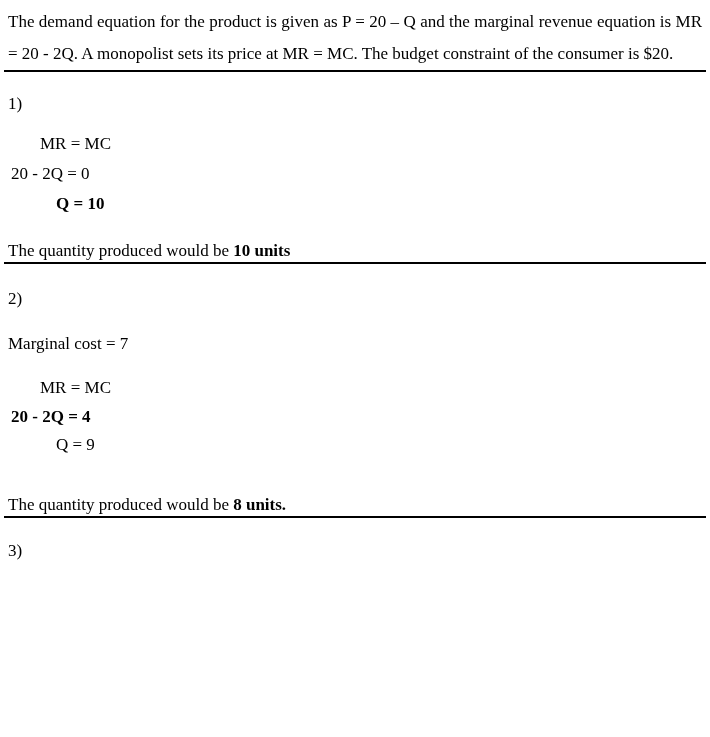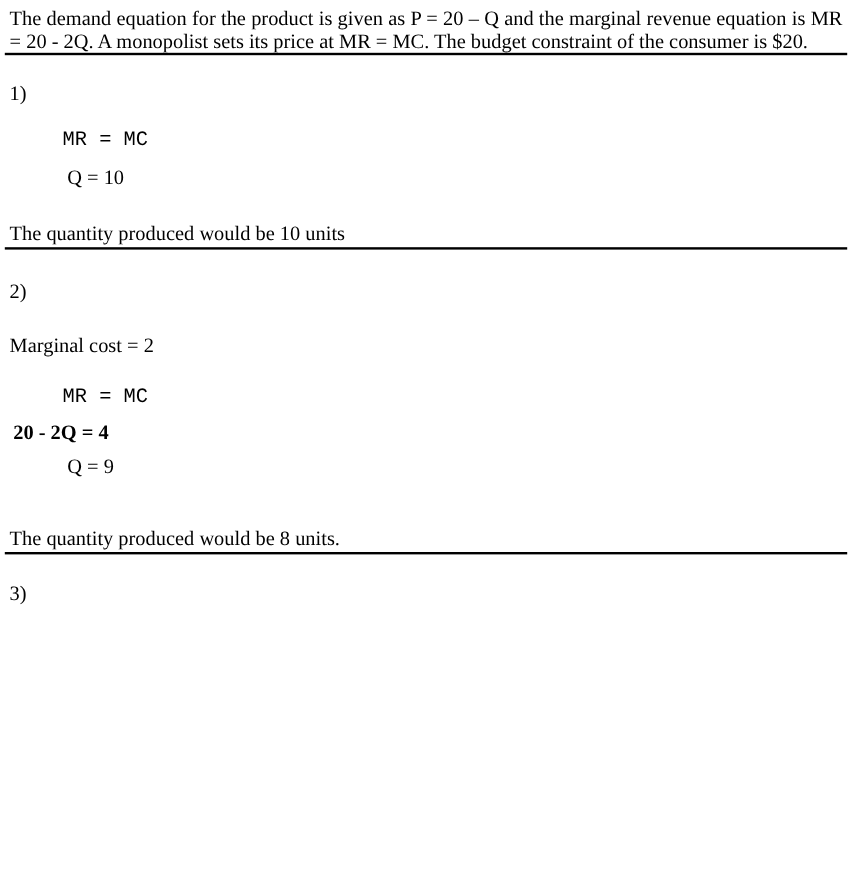--- a/index.html
+++ b/index.html
@@ -8,21 +8,21 @@
     height: 737px;
     box-sizing: border-box;
     background: #ffffff;
     color: #000000;
     font-family: "Liberation Serif", "DejaVu Serif", serif;
     font-size: 17px;
     padding: 6px 8px 0 8px;
     overflow: hidden;
   }
   .intro {
-    line-height: 19px;
+    line-height: 32px;
     text-align: justify;
     margin: 0;
   }
   .tail {
     line-height: 24px;
     margin-top: 23px;
   }
   .line {
     line-height: 22px;
     white-space: pre;
@@ -32,55 +32,56 @@
     border-top: 2px solid #000000;
     margin: 0 -4px;
     height: 0;
   }
   
   .mt-hr1  { margin-top: 17px; }
   .mt-n1   { margin-top: 21px; }
   .mt-g1   { margin-top: 26px; }
   .mt-e1a  { margin-top: 18px; }
   .mt-e1b  { margin-top: 8px;  }
-  .mt-e1c  { margin-top: 8px;  }
+  .mt-e1c  { margin-top: 8px; font-weight: bold;  }
   .mt-c1   { margin-top: 25px; }
   .mt-hr2  { margin-top: 20px; }
   .mt-n2   { margin-top: 24px; }
   .mt-g2   { margin-top: 23px; }
   .mt-e2a  { margin-top: 22px; }
   .mt-e2b  { margin-top: 7px; font-weight: bold;  }
   .mt-e2c  { margin-top: 6px;  }
   .mt-c2   { margin-top: 38px; }
   .mt-hr3  { margin-top: 22px; }
   .mt-n3   { margin-top: 22px; }
   
-  .ind-a { margin-left: 44px; font-family: Liberation Mono, monospace; } 
+  .ind-a { margin-left: 32px; } 
   .ind-b { margin-left: 3px;  } 
   .ind-c { margin-left: 48px; } 
-  b { font-weight: normal; }
+  b { font-weight: bold; }
 </style>
 </head>
 <body>
 
 <div>
 
   <p class="intro">The demand equation for the product is given as P = 20 – Q and the marginal revenue equation is MR = 20 - 2Q. A monopolist sets its price at MR = MC. The budget constraint of the consumer is $20.</p>
 
   <hr class="rule mt-hr1">
 
   <div class="line mt-n1">1)</div>
   <div class="line ind-a mt-e1a">MR = MC</div>
+  <div class="line ind-b mt-e1b">20 - 2Q = 0</div>
   <div class="line ind-c mt-e1c">Q = 10</div>
   <div class="line mt-c1"><span>The quantity produced would be </span><b>10 units</b></div>
 
   <hr class="rule mt-hr2">
 
   <div class="line mt-n2">2)</div>
-  <div class="line mt-g2">Marginal cost = 2</div>
+  <div class="line mt-g2">Marginal cost = 7</div>
   <div class="line ind-a mt-e2a">MR = MC</div>
   <div class="line ind-b mt-e2b">20 - 2Q = 4</div>
   <div class="line ind-c mt-e2c">Q = 9</div>
   <div class="line mt-c2"><span>The quantity produced would be </span><b>8 units.</b></div>
 
   <hr class="rule mt-hr3">
 
   <div class="line mt-n3">3)</div>
 
 </div>

